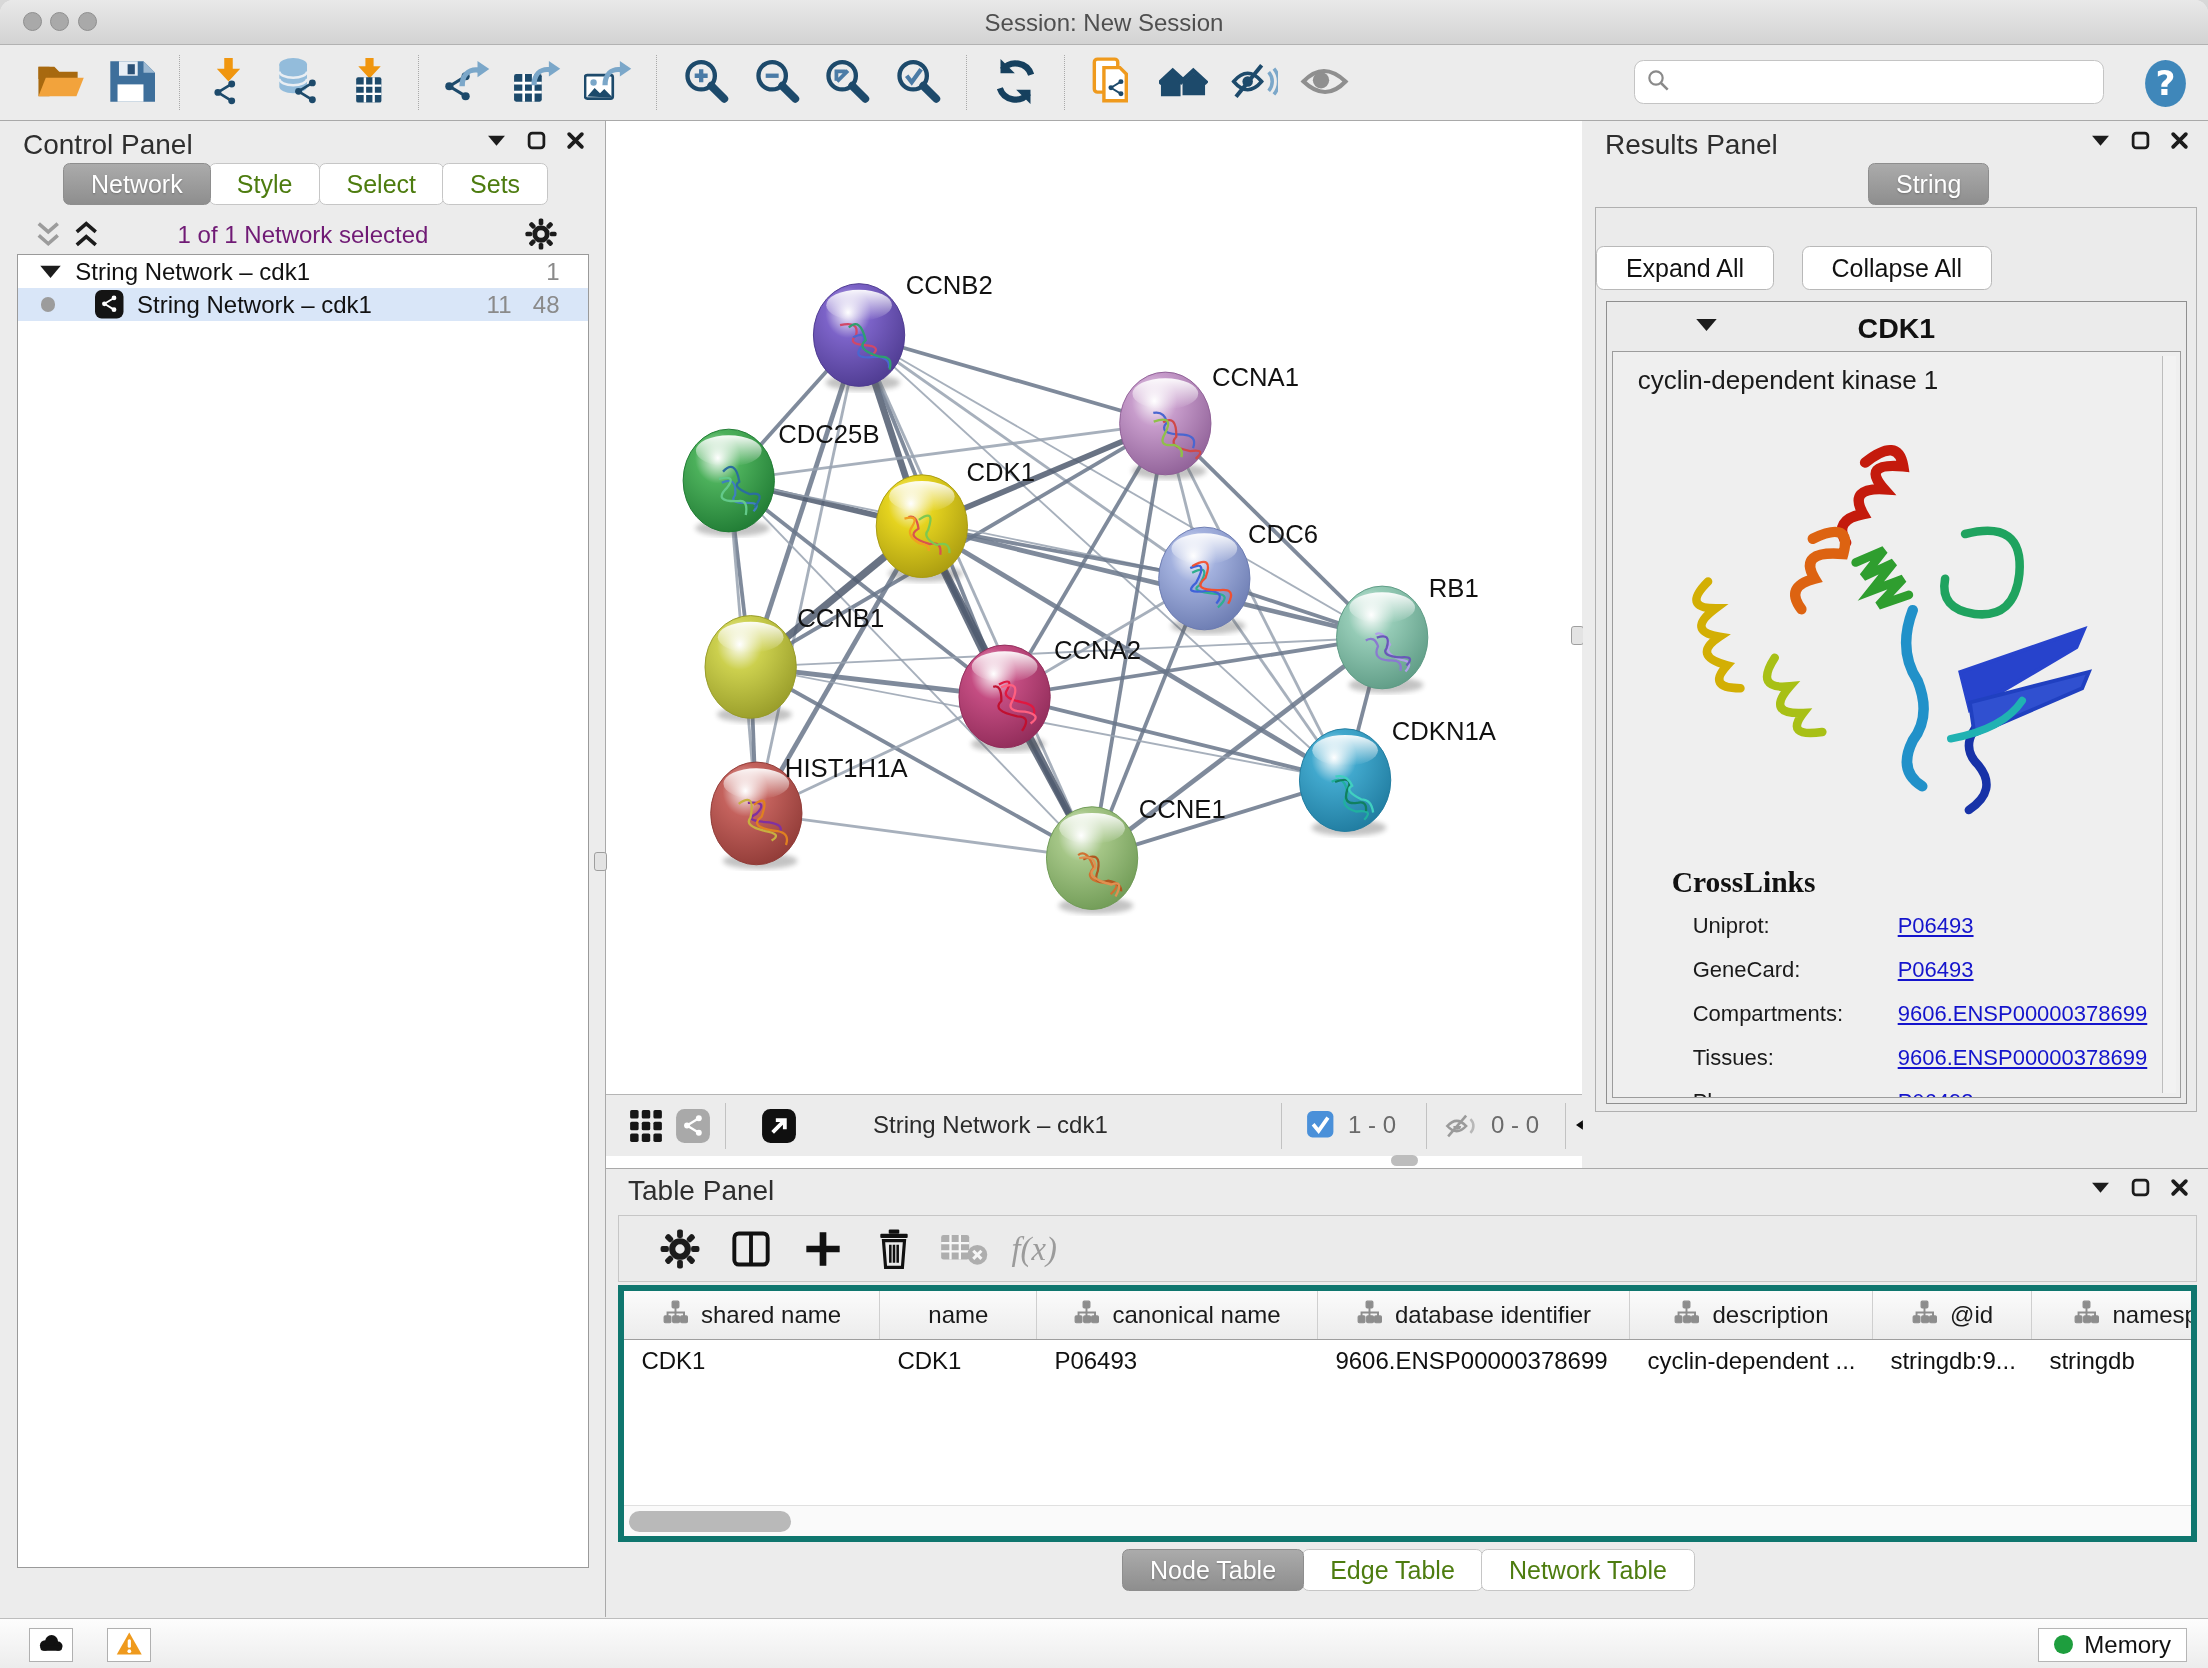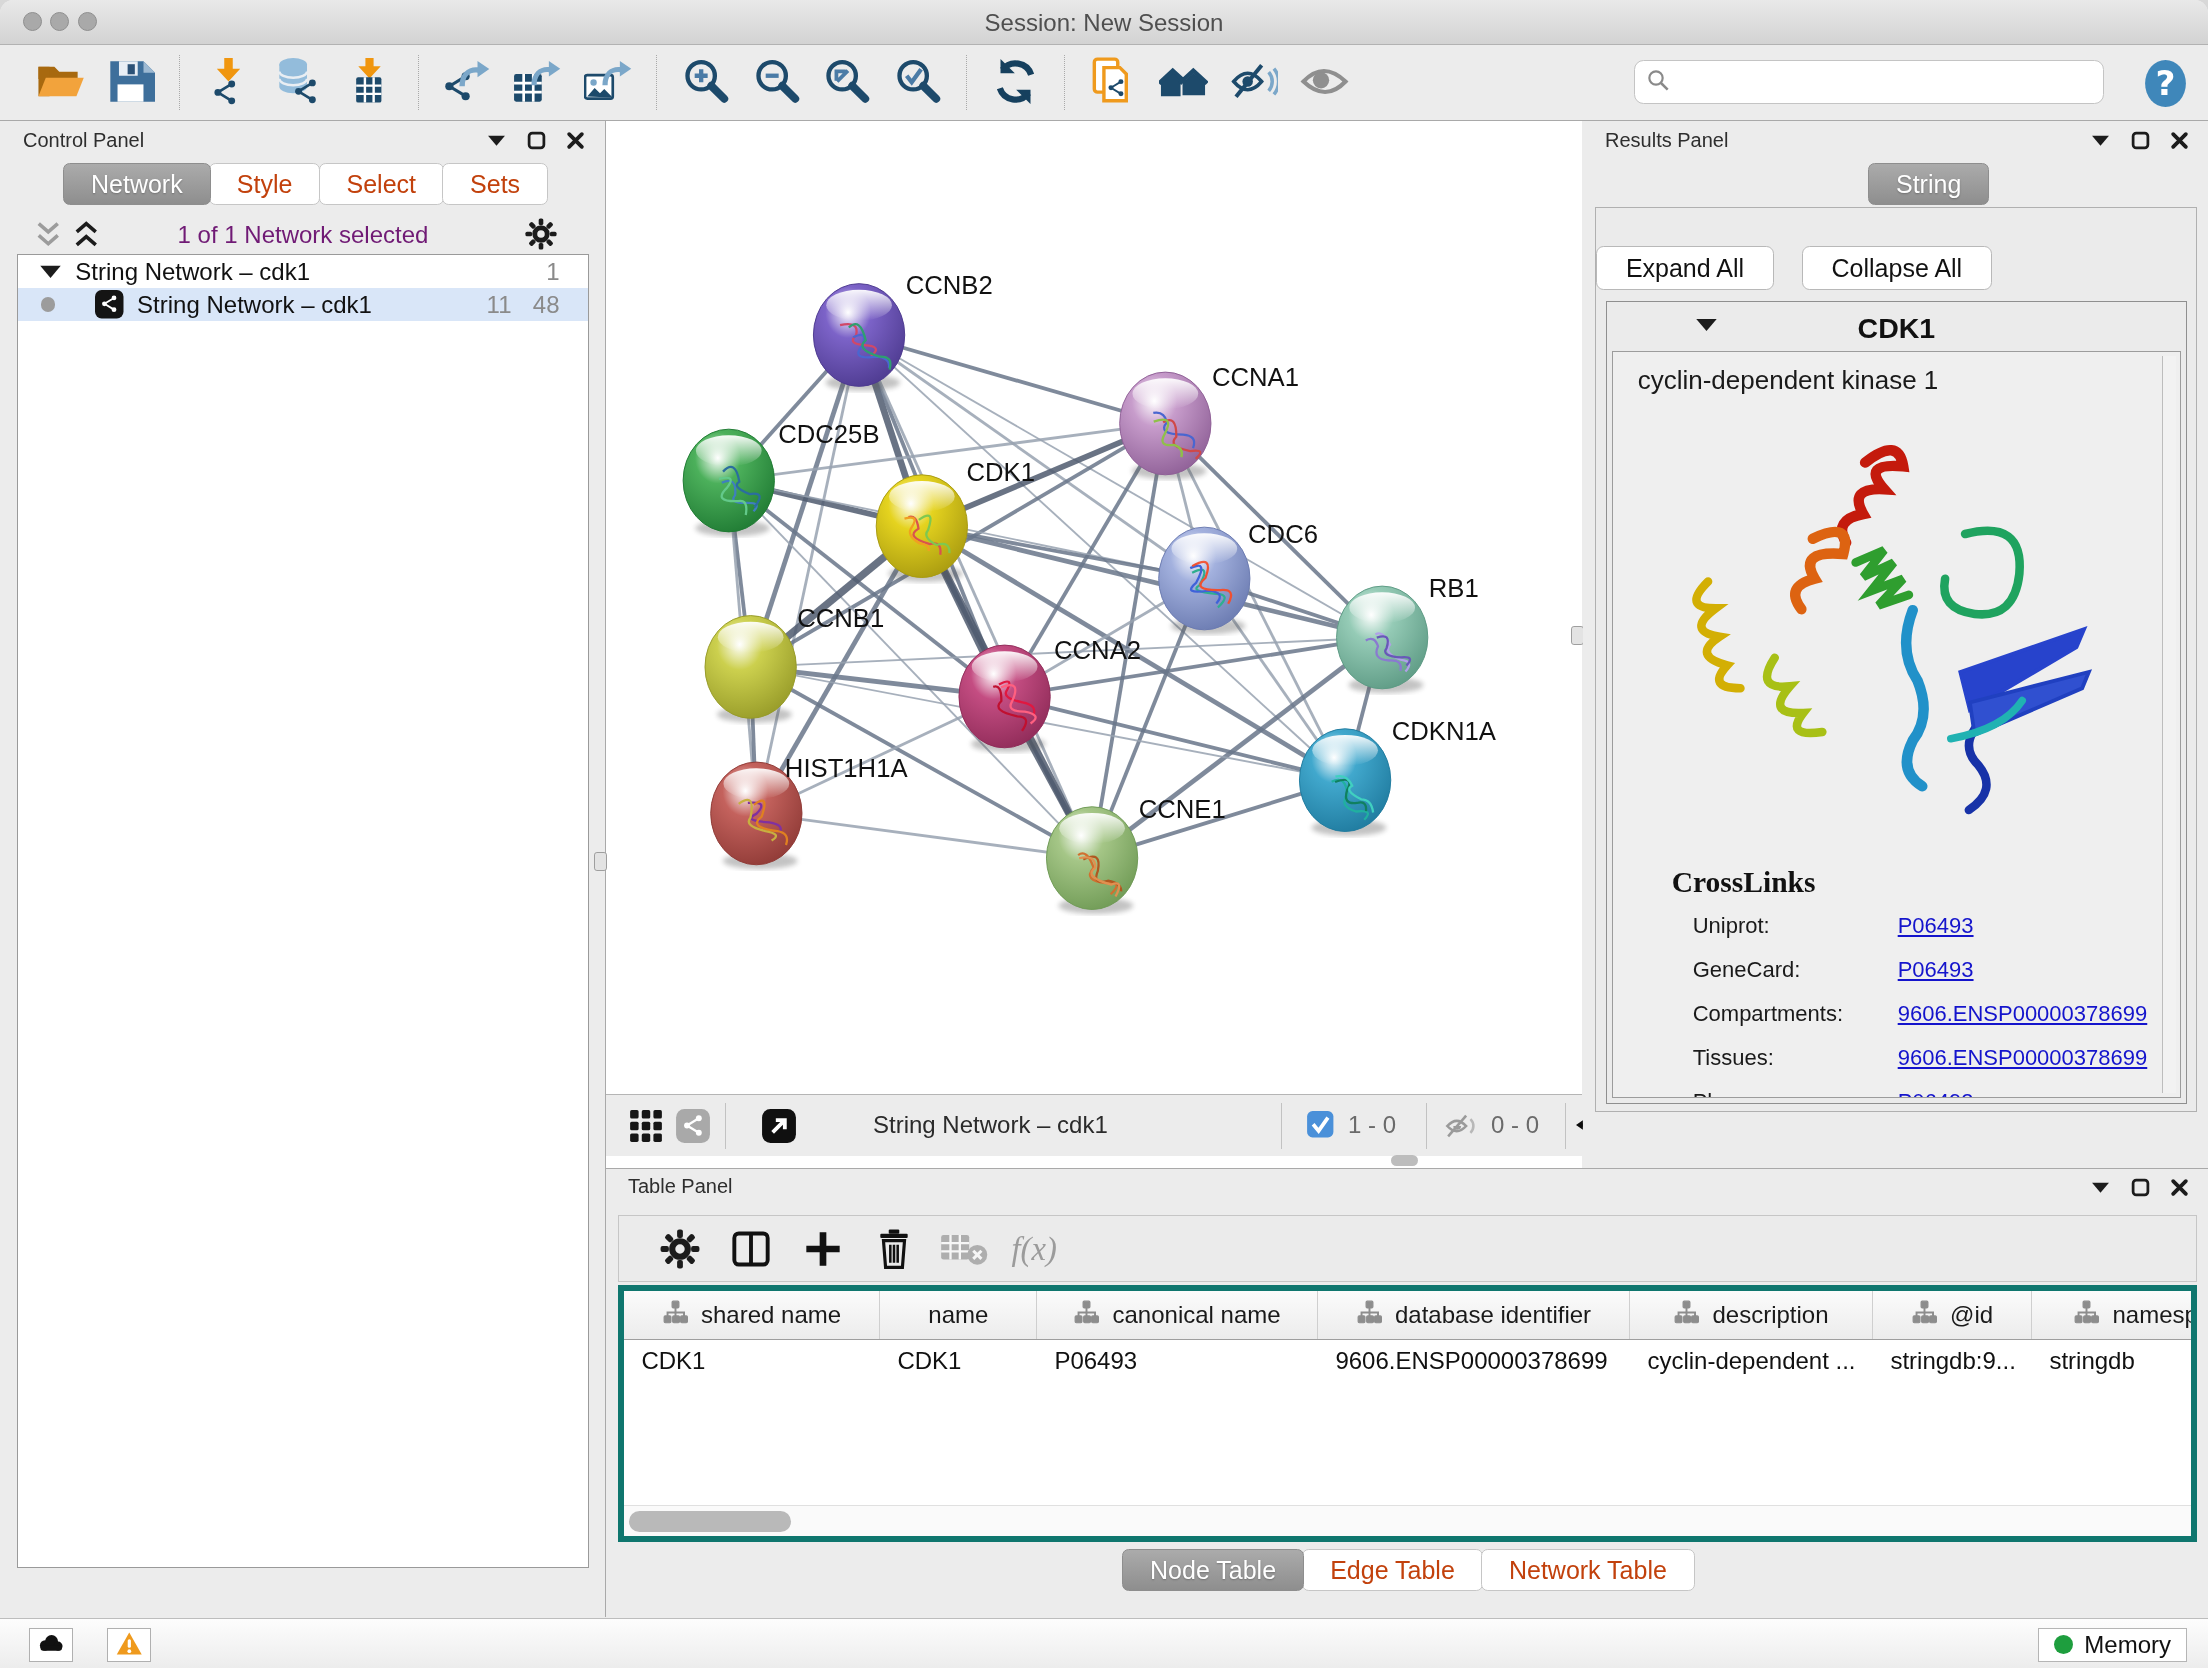--- a/index.html
+++ b/index.html
@@ -16,31 +16,31 @@
   .tb-group{display:flex;align-items:center;}
   .tb-btn{width:59px;height:57px;display:flex;align-items:center;justify-content:center;margin:0 5.7px;cursor:pointer;}
   .tb-btn svg{width:49px;height:49px;}
   .tb-sep{width:0;height:55px;border-left:1.9px dotted #a9a9a9;margin:0 13.3px;}
   .search-wrap{position:absolute;left:1634px;top:15px;width:470px;height:44px;background:#fff;border:1.9px solid #c4c4c4;border-radius:9.5px;display:flex;align-items:center;box-sizing:border-box;}
   .search-wrap svg{width:25px;height:25px;margin-left:11.4px;}
   .search-wrap input{border:none;outline:none;flex:1;height:36px;font-size:23px;background:transparent;padding:0 9.5px;}
   .help-btn{position:absolute;left:2140px;top:13.3px;width:51px;height:48px;cursor:pointer;}
 
   
-  .phead-title{font-size:20px;color:#2e2e2e;}
+  .phead-title{font-size:28px;color:#2e2e2e;}
   .pctl{display:inline-flex;align-items:center;justify-content:center;width:32px;height:28.5px;cursor:pointer;}
   .pctl svg{width:19px;height:19px;}
 
   
   .control-panel{position:absolute;left:0;top:121px;width:606px;height:1496px;background:#ececec;border-right:1px solid #a9a9a9;box-sizing:border-box;}
   .cp-head{position:absolute;left:0;top:0;width:100%;height:40px;}
   .cp-head .phead-title{position:absolute;left:23px;top:7.6px;}
   .cp-ctls{position:absolute;right:13.3px;top:5.7px;display:flex;gap:7.6px;}
   .tabs-row{position:absolute;left:63px;top:42px;display:flex;}
-  .tab{height:40px;padding:0 27px;display:flex;align-items:center;background:#fff;border:1px solid #c6c6c6;border-radius:6.7px;margin-right:-1.9px;font-size:25px;color:#c2410c;cursor:pointer;position:relative;}
+  .tab{height:40px;padding:0 27px;display:flex;align-items:center;background:#fff;border:1px solid #c6c6c6;border-radius:6.7px;margin-right:-1.9px;font-size:25px;color:#4d7c0f;cursor:pointer;position:relative;}
   .tab.sel{background:linear-gradient(#ababab,#8e8e8e);color:#fff;border-color:#8e8e8e;z-index:2;text-shadow:0 1px 1.9px rgba(0,0,0,.25);}
   .cp-selbar{position:absolute;left:17px;top:95px;width:572px;height:36px;}
   .cp-selbar .chev{position:absolute;top:3.8px;width:28.5px;height:28.5px;cursor:pointer;}
   .cp-selbar .lbl{position:absolute;left:0;right:0;top:4.8px;text-align:center;font-size:24px;color:#701a75;}
   .cp-selbar .gear{position:absolute;right:32px;top:1.9px;width:32px;height:32px;cursor:pointer;}
   .tree-box{position:absolute;left:17px;top:133px;width:572px;height:1314px;background:#fff;border:1px solid #9a9a9a;box-sizing:border-box;overflow:hidden;}
   .tree-row{position:relative;height:33px;display:flex;align-items:center;font-size:24px;color:#111;}
   .tree-row.sel{background:#d9e6f8;}
   .tree-row .cnts{position:absolute;right:28.5px;display:flex;}
   .tree-row .cnt{width:48px;text-align:right;color:#8a8a8a;font-size:24px;}

